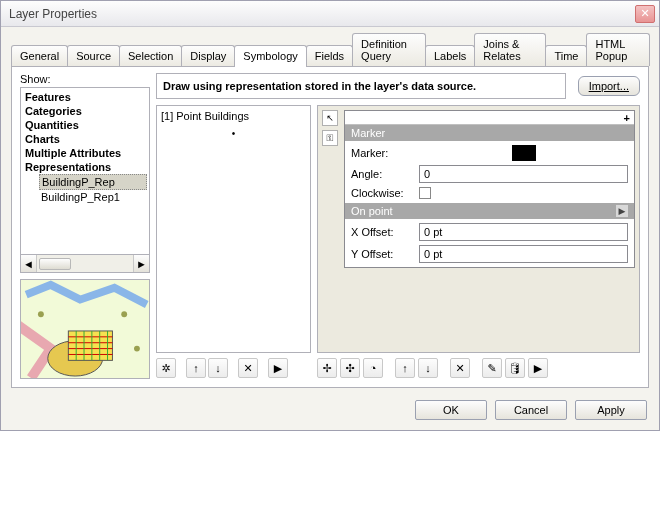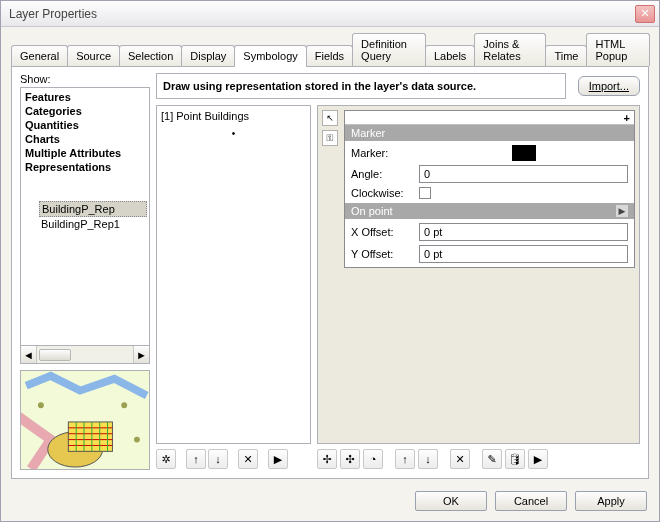--- a/index.html
+++ b/index.html
@@ -6,21 +6,21 @@
   body {
     font-family: Tahoma, Arial, sans-serif;
     font-size: 11px;
     background: #fff;
     width: 660px;
     height: 522px;
     overflow: hidden;
   }
   .window {
     width: 660px;
-    height: 522px;
+    height: 431px;
     border: 1px solid #a0a0b0;
     display: flex;
     flex-direction: column;
     background: #f4f3ee;
   }
   .titlebar {
     height: 26px;
     background: linear-gradient(#fdfdfd, #e8e8ec);
     border-bottom: 1px solid #c8c8d0;
     display: flex;
@@ -86,21 +86,21 @@
     flex: 1;
     border: 1px solid #b0b0b8;
     background: #fff;
     padding: 2px;
     overflow: hidden;
     font-size: 11px;
     min-height: 0;
   }
   .tree-panel .bold { font-weight: bold; }
   .tree-item { padding: 1px 2px; white-space: nowrap; }
-  .tree-sub { padding-left: 16px; margin-top: 27px; }
+  .tree-sub { padding-left: 16px; }
   .tree-selected {
     background: #d6d4c8;
     border: 1px dotted #888;
   }
   .scrollbar-strip {
     height: 18px;
     display: flex;
     border: 1px solid #b0b0b8;
     border-top: none;
     background:#f0efe8;

